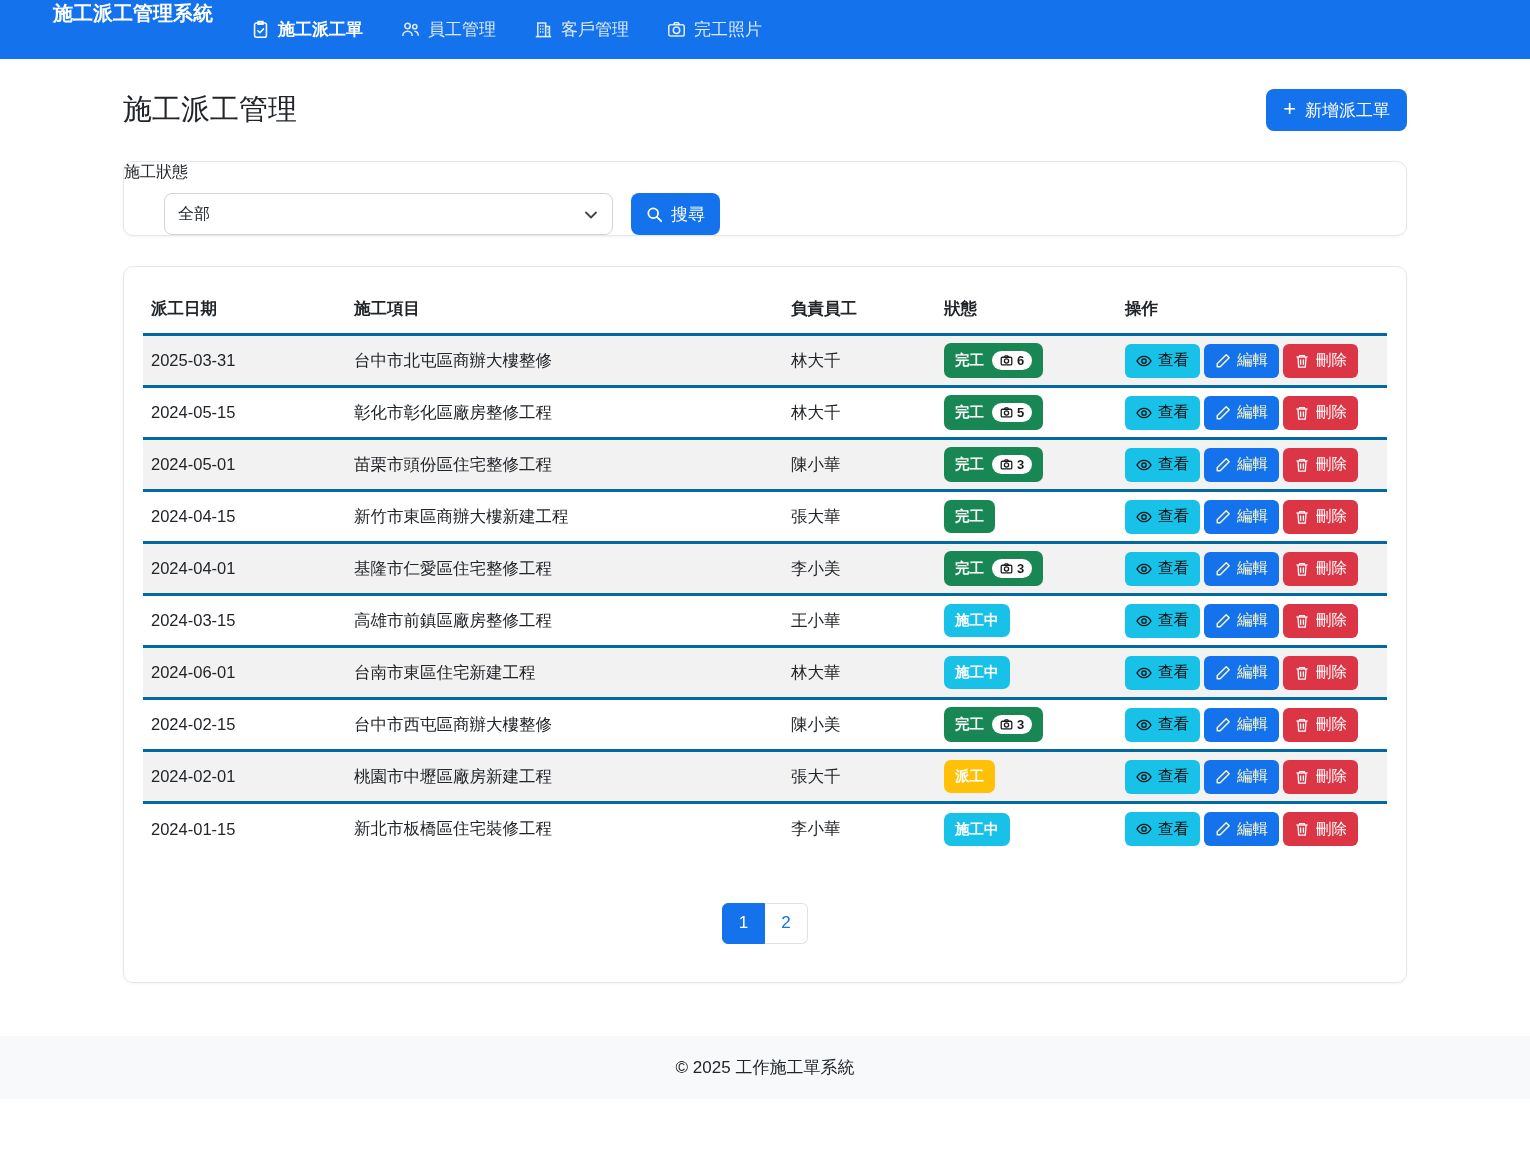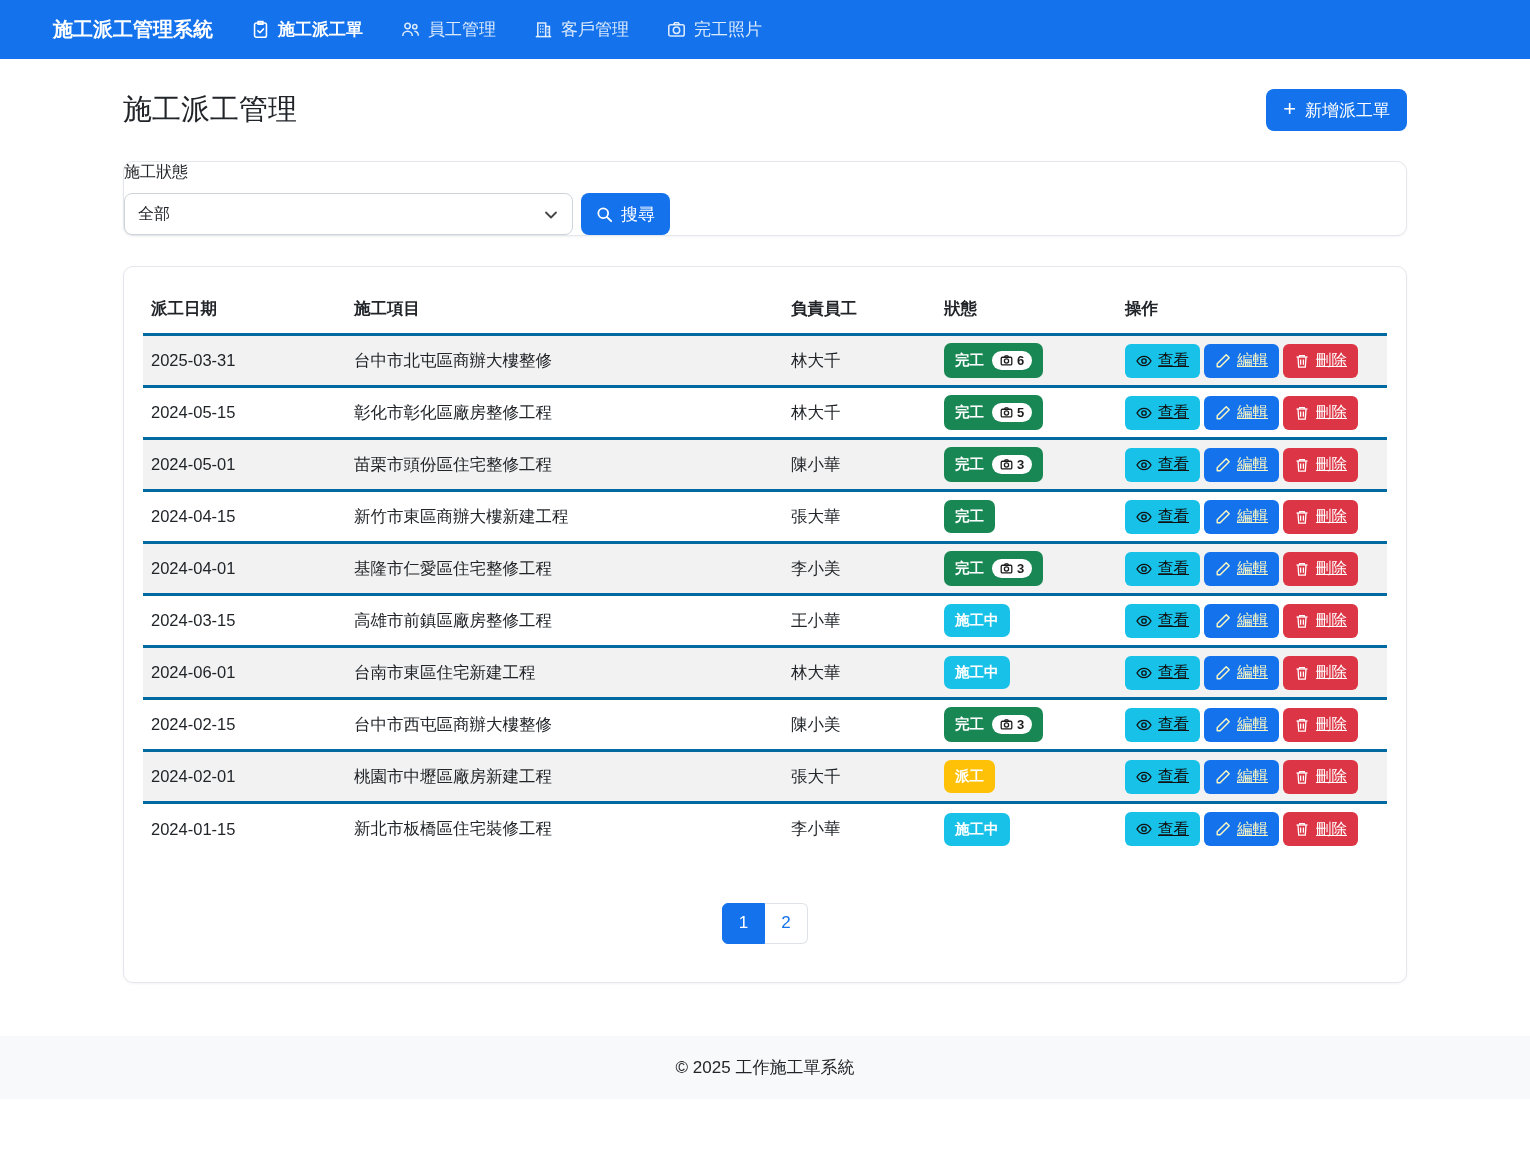--- a/index.html
+++ b/index.html
@@ -5,42 +5,42 @@
   :root{
     --primary:#1372ec; --success:#198754; --info:#17c1e8;
     --warning:#ffc107; --danger:#dc3545;
   }
   *{box-sizing:border-box;}
   body{margin:0;background:#fff;color:#212529;
        font-family:"Liberation Sans","DejaVu Sans",sans-serif;width:1530px;}
   svg{display:block;}
 
   
-  .navbar{background:var(--primary);height:59px;display:flex;align-items:center;padding:0 53px;}
+  .navbar{background:var(--primary);height:59px;display:flex;padding:0 53px;}
   .brand{color:#fff;font-weight:700;font-size:20px;margin-right:38px;cursor:pointer;white-space:nowrap;}
   .nav-links{display:flex;gap:38px;}
   .nav-item{display:flex;align-items:center;gap:8px;color:rgba(255,255,255,.85);font-size:17px;cursor:pointer;white-space:nowrap;}
   .nav-item.active{color:#fff;font-weight:700;}
   .nav-item svg{width:19px;height:19px;}
 
   .container{width:1284px;margin:0 auto;}
 
   
   .page-header{display:flex;justify-content:space-between;align-items:center;margin-top:30px;}
   .page-title{font-size:29px;font-weight:500;}
   .btn-add{background:var(--primary);color:#fff;border:none;border-radius:8px;font-size:17px;
            padding:0 17px;height:42px;display:flex;align-items:center;gap:9px;cursor:pointer;
            font-family:inherit;}
   .plus-glyph{font-size:22px;font-weight:400;line-height:1;margin-top:-2px;}
 
   
   .card{background:#fff;border:1px solid #e4e7eb;border-radius:10px;box-shadow:0 1px 3px rgba(0,0,0,.05);}
   .filter-card{margin-top:30px;}
   .filter-label{font-size:16px;margin-bottom:10px;}
-  .filter-row{display:flex;align-items:center;gap:8px;}
+  .filter-row{display:flex;align-items:center;gap:18px;margin-left:40px;}
   .select-box{position:relative;width:449px;height:42px;border:1px solid #ced4da;border-radius:8px;
               background:#fff;display:flex;align-items:center;padding:0 38px 0 13px;font-size:16px;cursor:pointer;}
   .select-chevron{position:absolute;right:13px;top:13px;width:16px;height:16px;color:#444;}
   .btn-search{background:var(--primary);color:#fff;border:none;border-radius:8px;height:42px;
               padding:0 15px;font-size:17px;display:flex;align-items:center;gap:8px;cursor:pointer;font-family:inherit;}
   .btn-search svg{width:17px;height:17px;}
 
   
   .table-card{margin-top:30px;padding:18px 19px 20px;}
   table{width:100%;border-collapse:collapse;table-layout:fixed;}
@@ -53,21 +53,21 @@
          font-size:14.5px;font-weight:700;color:#fff;line-height:1.2;}
   .badge.success{background:var(--success);}
   .badge.info{background:var(--info);}
   .badge.warning{background:var(--warning);}
   .photo-pill{background:#fff;color:#1c1c1c;border-radius:11px;padding:2px 8px;font-size:13px;
               font-weight:600;display:inline-flex;align-items:center;gap:4px;}
   .photo-pill svg{width:13px;height:13px;}
 
   .actions{display:flex;gap:4px;}
   .btn-action{display:inline-flex;align-items:center;gap:6px;border:none;border-radius:6px;
-              font-size:15.5px;font-weight:500;padding:0 11px;height:34px;cursor:pointer;font-family:inherit;text-decoration:underline;}
+              font-size:15.5px;font-weight:500;padding:0 11px;height:34px;cursor:pointer;font-family:inherit;}
   .btn-action svg{width:16px;height:16px;}
   .btn-view{background:var(--info);color:#111;}
   .btn-edit{background:var(--primary);color:#fef9c3;}
   .btn-del{background:var(--danger);color:#fff;}
 
   
   .pagination{display:flex;justify-content:center;margin:48px 0 18px;}
   .page-item{min-width:43px;height:41px;display:flex;align-items:center;justify-content:center;
              font-size:17px;border:1px solid #dee2e6;color:var(--primary);background:#fff;cursor:pointer;}
   .page-item.active{background:var(--primary);border-color:var(--primary);color:#fff;}

